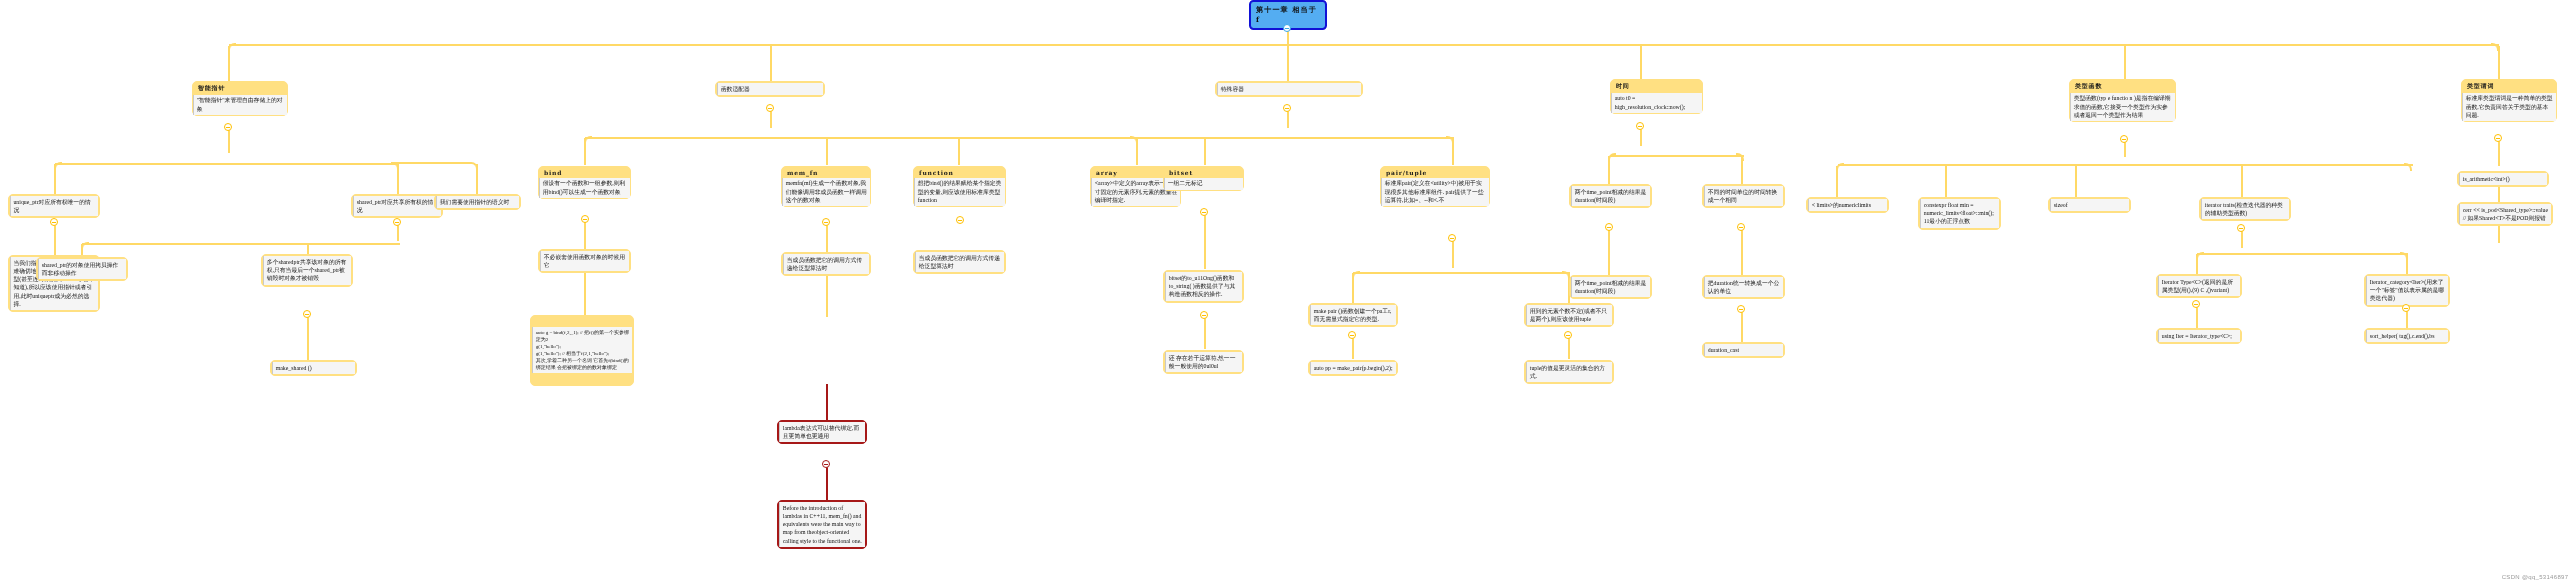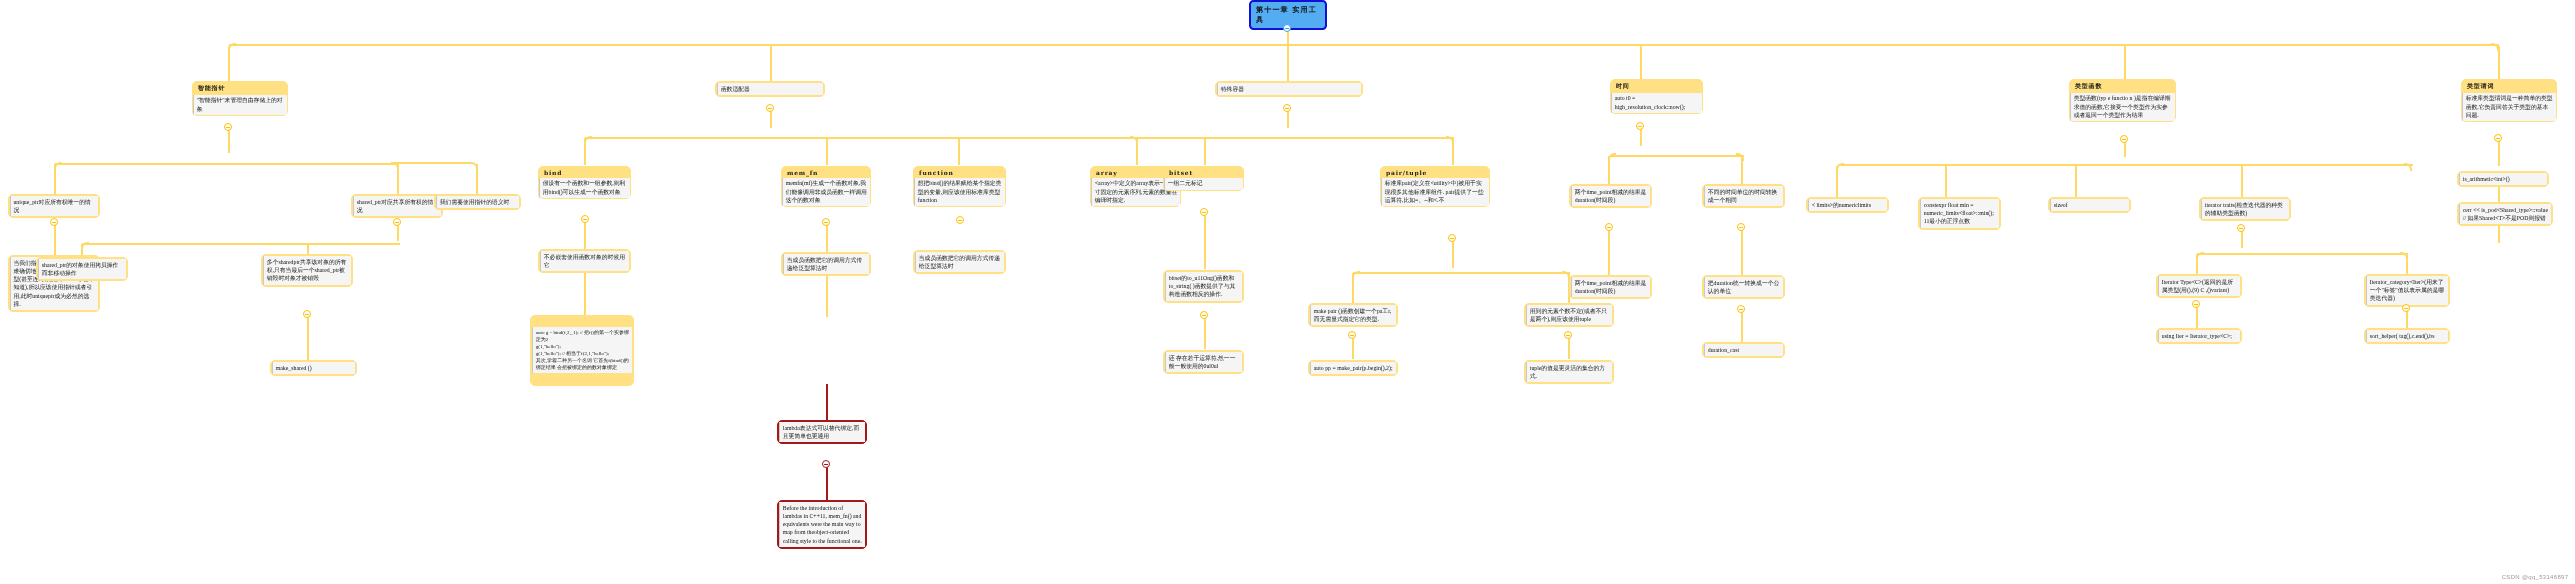--- a/index.html
+++ b/index.html
@@ -226,21 +226,21 @@
   <div class="edge v" style="left:2196px; top:254px; height:20px;"></div>
   <div class="edge v" style="left:2406px; top:254px; height:20px;"></div>
   <div class="edge v" style="left:2196px; top:302px; height:26px;"></div>
   <div class="edge v" style="left:2406px; top:305px; height:23px;"></div>
 
   <div class="edge v" style="left:2498px; top:136px; height:30px;"></div>
   <div class="edge v" style="left:2498px; top:173px; height:28.5px;"></div>
   <div class="edge v" style="left:2498px; top:217px; height:26px;"></div>
 
   <div class="node root" style="left:1249px; top:0px; width:78px;">
-    <div>第十一章 实用工具</div>
+    <div>第十一章 相当于f</div>
   </div>
   <div class="toggle blue" style="left:1283px; top:24px;"></div>
 
   <div class="node titled" style="left:192px; top:81px; width:96px;">
     <div class="n-title">智能指针</div>
     <div class="n-body">"智能指针"来管理自由存储上的对象</div>
   </div>
   <div class="toggle" style="left:224px; top:123px;"></div>
 
   <div class="node plain" style="left:7.7px; top:194px; width:92px;">

